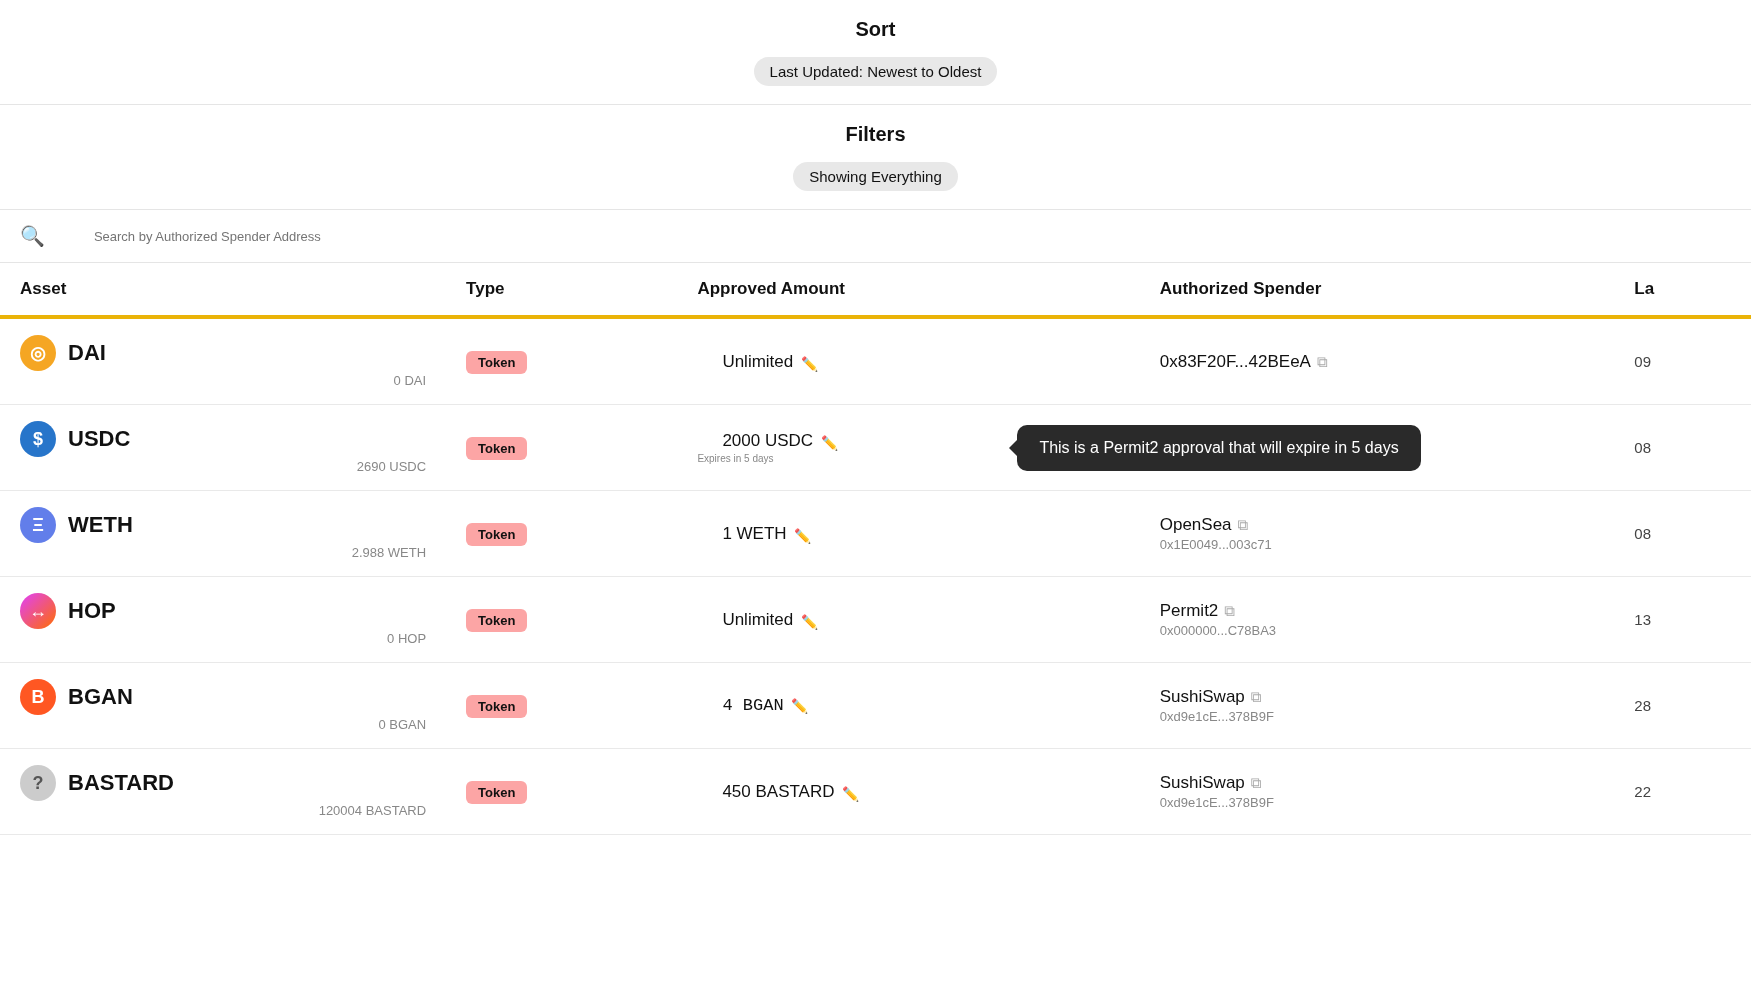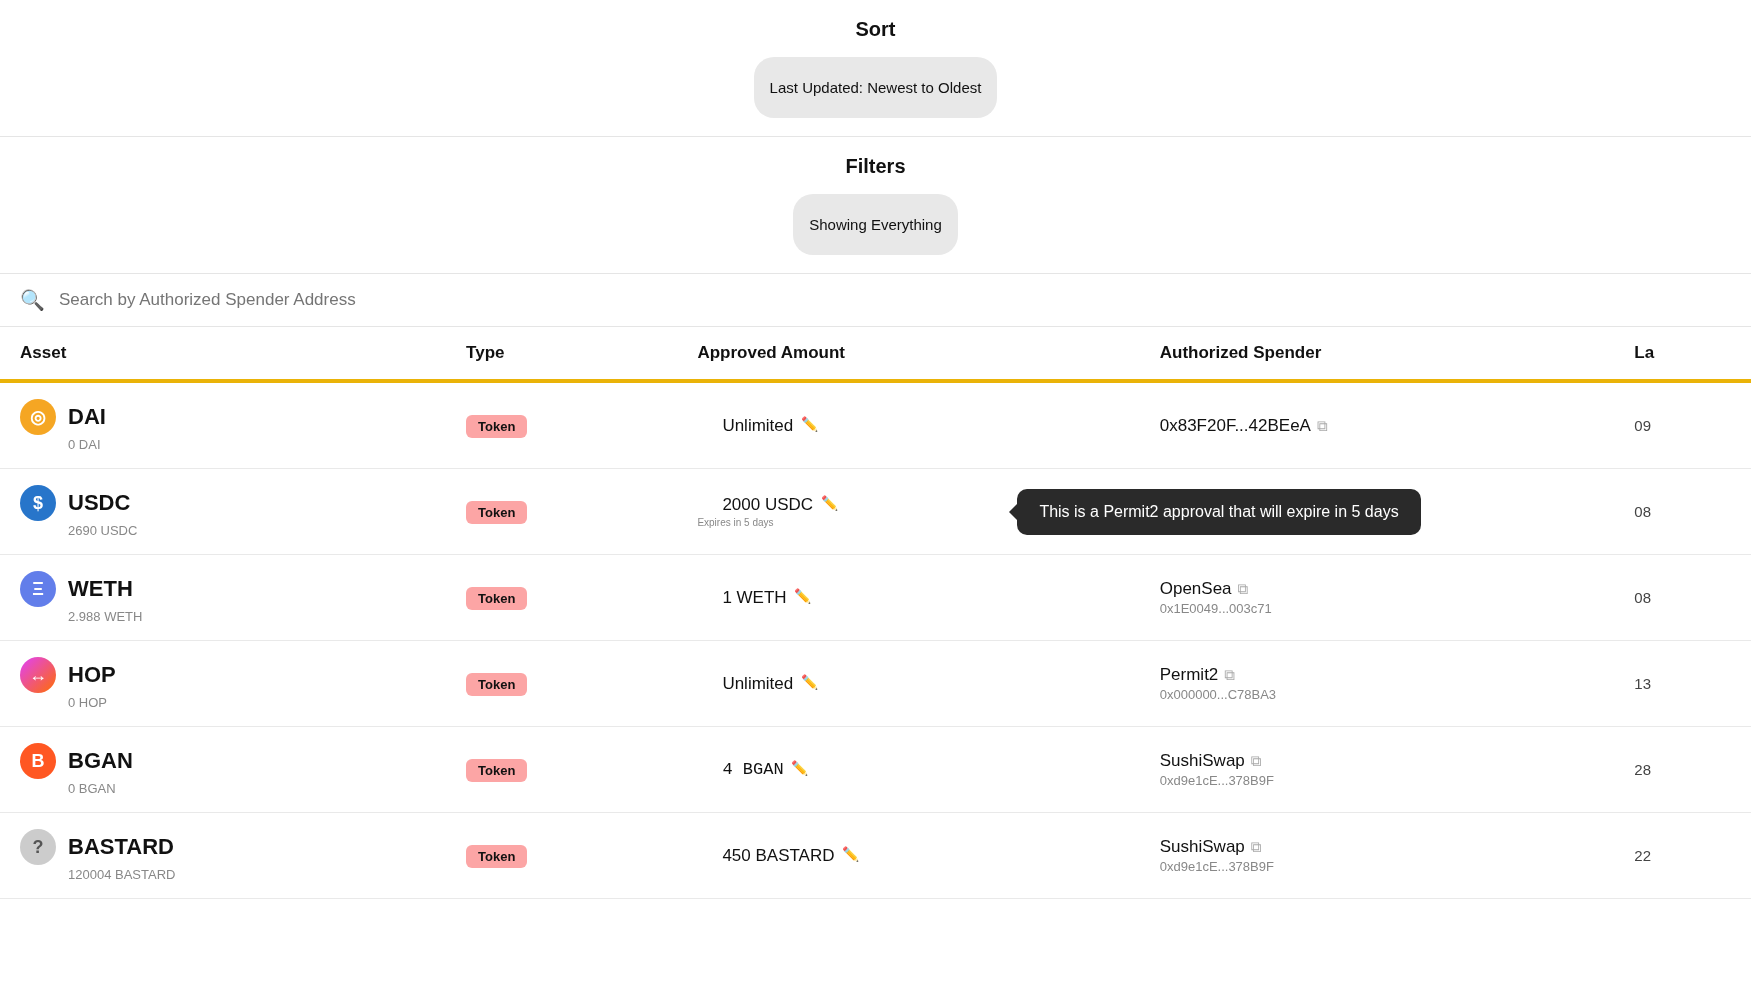--- a/index.html
+++ b/index.html
@@ -21,21 +21,21 @@
 
     .top-bar-label {
       font-size: 20px;
       font-weight: 600;
       color: #111;
     }
 
     .pill-badge {
       background: #e8e8e8;
       border-radius: 20px;
-      padding: 22px 16px;
+      padding: 6px 16px;
       font-size: 15px;
       font-weight: 500;
       color: #111;
       cursor: pointer;
     }
 
     .search-bar {
       display: flex;
       align-items: center;
       padding: 14px 20px;
@@ -44,24 +44,25 @@
     }
 
     .search-icon-wrap {
       color: #aaa;
       font-size: 20px;
     }
 
     .search-input {
       border: none;
       outline: none;
-      font-size: 17px;
+      font-size: 13px;
       color: #7f1d1d;
       width: 100%;
       background: transparent;
+      margin-left: 35px;
     }
 
     .table-container {
       width: 100%;
       overflow-x: auto;
       position: relative;
     }
 
     table {
       width: 100%;
@@ -119,40 +120,41 @@
 
     .asset-main-name {
       font-size: 22px;
       font-weight: 700;
     }
 
     .asset-sub {
       font-size: 13px;
       color: #888;
       margin-left: 48px;
+      text-align: right;
     }
 
     .token-badge {
       background: #fca5a5;
       color: #111;
       font-weight: 700;
       font-size: 13px;
       padding: 4px 12px;
       border-radius: 6px;
     }
 
     .amount-cell {
       display: flex;
       flex-direction: column;
       gap: 2px;
     }
 
     .amount-main {
       display: flex;
-      align-items: flex-start;
+      align-items: flex-end;
       gap: 8px;
       font-size: 17px;
       margin-left: 25px;
     }
 
     .edit-icon {
       color: #aaa;
       cursor: pointer;
       font-size: 14px;
     }

